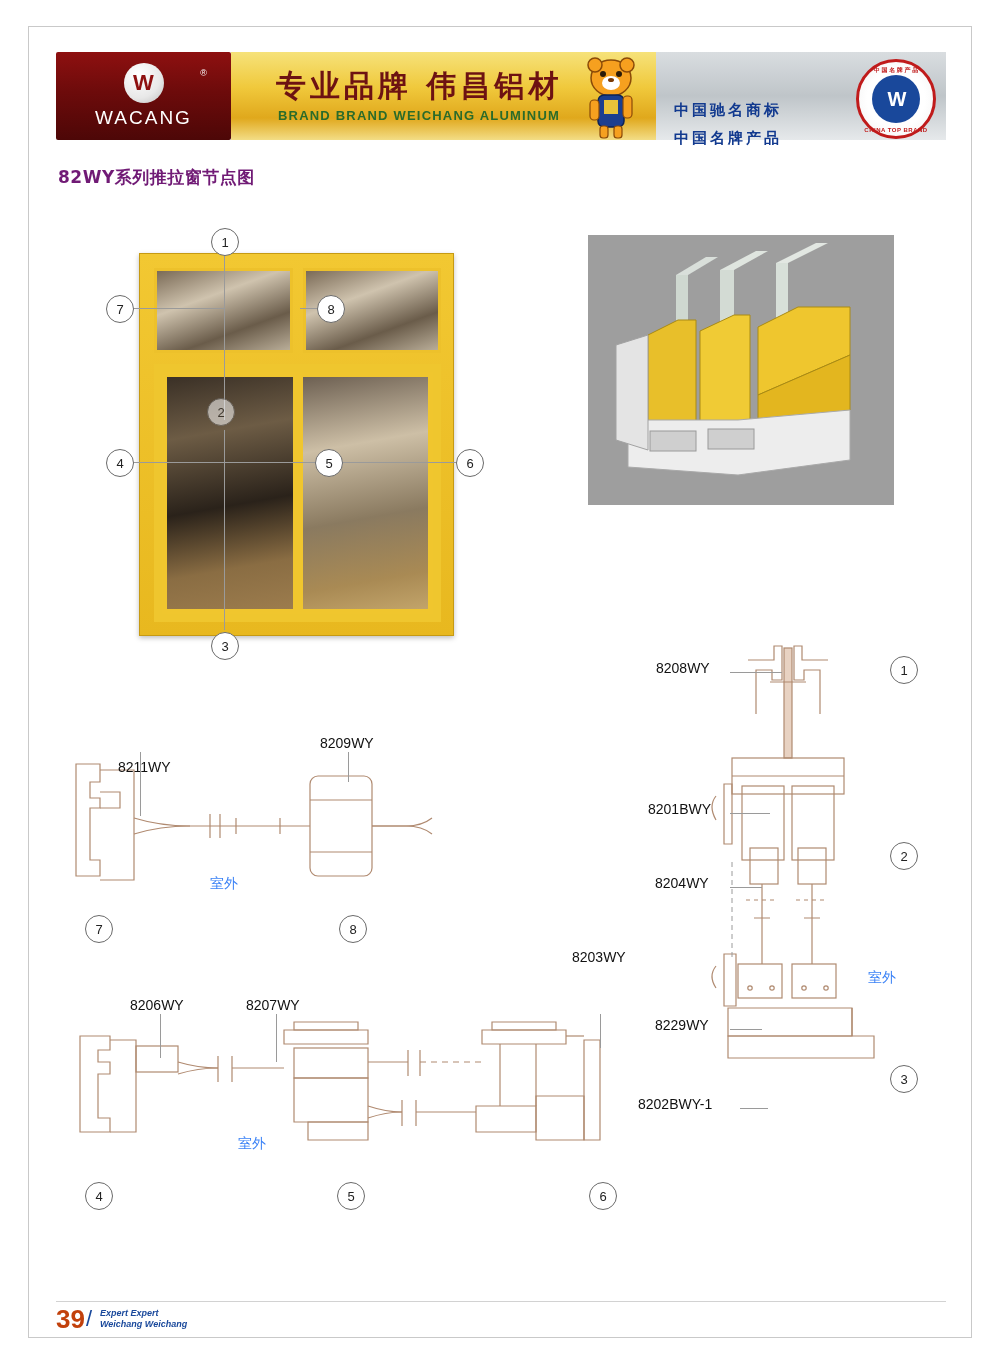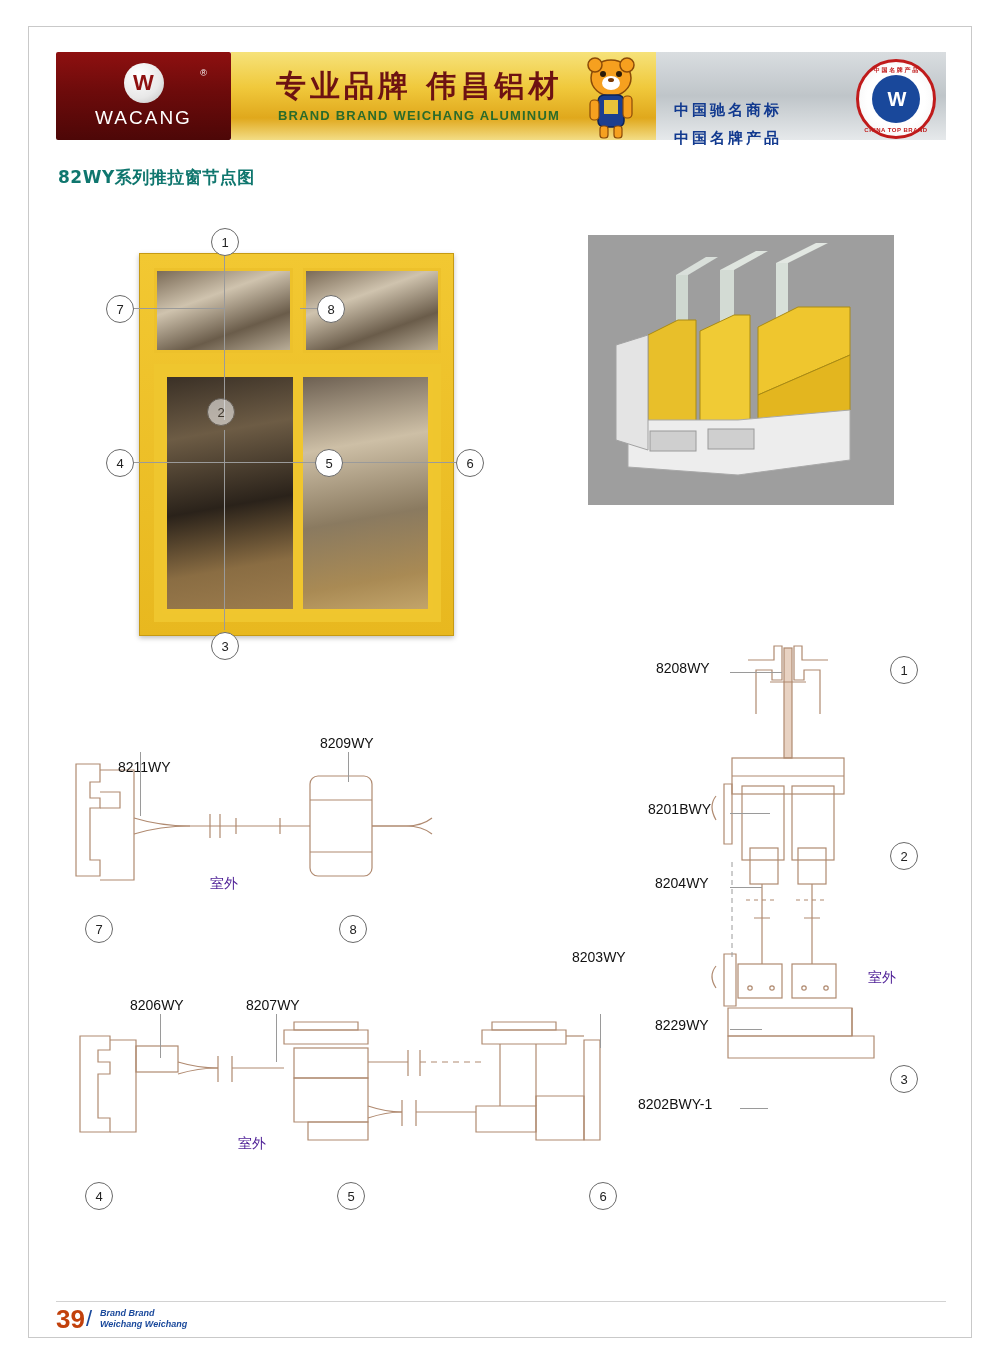--- a/index.html
+++ b/index.html
@@ -85,21 +85,21 @@
     position:absolute;top:4px;left:0;width:100%;text-align:center;
     font-size:6px;color:#c01b1b;font-weight:bold;
   }
   .seal-bot{
     position:absolute;bottom:3px;left:0;width:100%;text-align:center;
     font-size:6px;color:#c01b1b;font-weight:bold;letter-spacing:.5px;
   }
   
   .page-title{
     position:absolute;left:58px;top:166px;
-    font-size:17px;font-weight:bold;color:#0f766e;
+    font-size:17px;font-weight:bold;color:#701a75;
     font-family:"DejaVu Sans", sans-serif;letter-spacing:.5px;
   }
   
   .window-photo{
     position:absolute;left:139px;top:253px;width:315px;height:383px;
     background:linear-gradient(180deg,#f2c832 0%,#e8b81f 100%);
     border:1px solid #c69a13;
     box-sizing:border-box;
     box-shadow:0 2px 5px rgba(0,0,0,.25);
   }
@@ -139,21 +139,21 @@
   }
   .leader{
     position:absolute;background:#9a9a9a;
   }
   
   .dlabel{
     position:absolute;font-size:14px;color:#111111;white-space:nowrap;
     font-family:"Liberation Sans", sans-serif;
   }
   .cn-label{
-    position:absolute;font-size:14px;color:#4c1d95;white-space:nowrap;
+    position:absolute;font-size:14px;color:#3b82f6;white-space:nowrap;
     font-family:"DejaVu Sans", sans-serif;
   }
   
   .footer{
     position:absolute;left:56px;bottom:28px;width:300px;height:34px;
   }
   .footer-num{
     position:absolute;left:0;top:0;font-size:26px;font-weight:bold;color:#c2410c;
   }
   .footer-slash{
@@ -403,18 +403,18 @@
   <div class="cn-label" style="left:238px;top:1135px;">室外</div>
   <div class="callout" style="left:85px;top:1182px;">4</div>
   <div class="callout" style="left:337px;top:1182px;">5</div>
   <div class="callout" style="left:589px;top:1182px;">6</div>
 
   <div class="footer-rule"></div>
   <div class="footer">
     <div class="footer-num">39</div>
     <div class="footer-slash">/</div>
     <div class="footer-txt">
-      <div>Brand Brand</div>
+      <div>Expert Expert</div>
       <div>Weichang Weichang</div>
     </div>
   </div>
 
 </div>
 
 </body></html>

